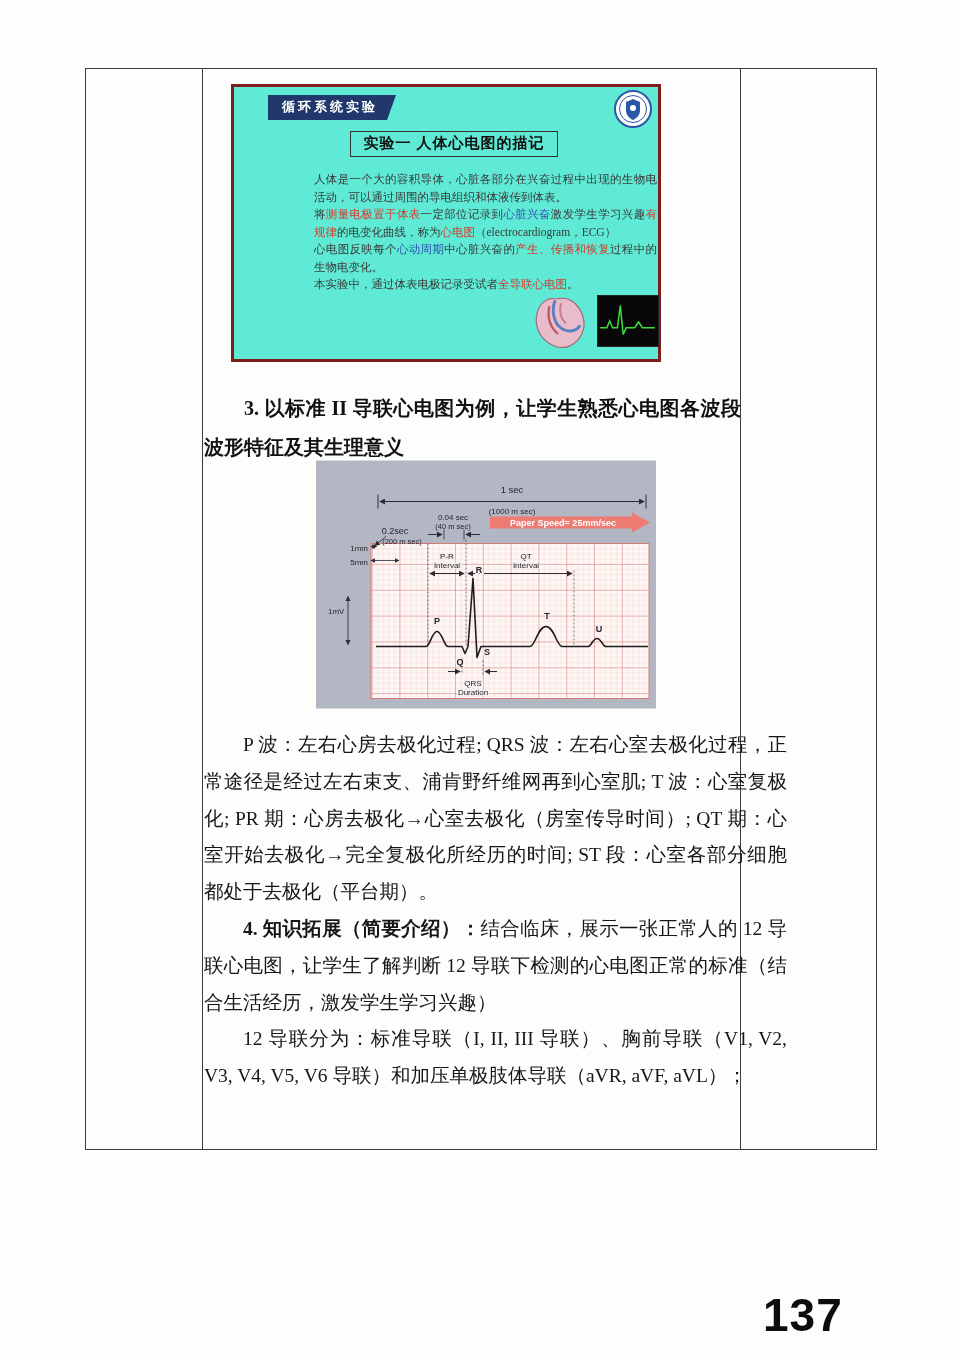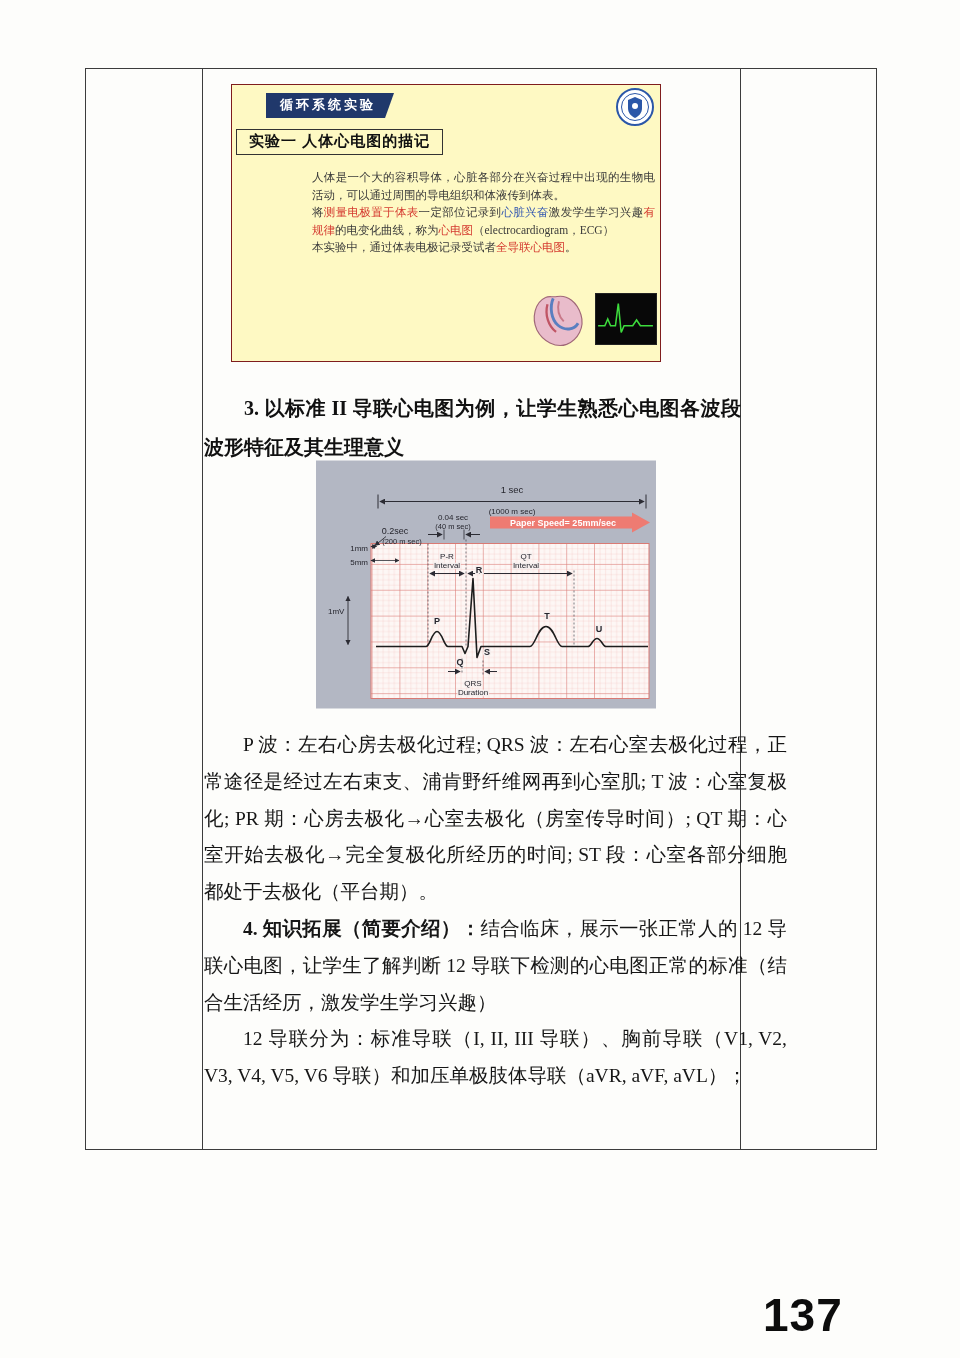--- a/index.html
+++ b/index.html
@@ -17,32 +17,32 @@
     position:absolute; left:85px; top:68px; width:792px; height:1082px;
     border:1px solid #3c3c3c;
   }
   .vline { position:absolute; top:0; bottom:0; width:0; border-left:1px solid #3c3c3c; }
   .vline.v1 { left:116px; }
   .vline.v2 { left:654px; }
 
   
   .slide {
     position:absolute; left:231px; top:84px; width:430px; height:278px;
-    background:#fef9c3; border:1px solid #7f1d1d;
+    background:#5eead4; border:3px solid #7f1d1d;
   }
   .slide-badge {
     position:absolute; left:34px; top:8px;
     background:#20386b; color:#fff;
     font-family:"Liberation Sans","DejaVu Sans",sans-serif;
     font-size:13px; font-weight:bold; letter-spacing:3px;
     padding:3px 18px 4px 14px;
     clip-path:polygon(0 0,100% 0,93% 100%,0 100%);
   }
   .slide-logo { position:absolute; right:5px; top:2px; width:40px; height:40px; }
-  .slide-title-row { position:absolute; left:4px; right:0; top:44px; text-align:left; }
+  .slide-title-row { position:absolute; left:16px; right:0; top:44px; text-align:center; }
   .slide-title {
     display:inline-block; border:1.5px solid #333; padding:2px 12px 3px;
     font-size:15px; font-weight:bold; letter-spacing:1px; color:#111;
     font-family:"Liberation Sans","DejaVu Sans",sans-serif;
   }
   .slide-body {
     position:absolute; left:80px; top:84px; width:343px;
     font-size:11.5px; line-height:17.5px; text-align:justify;
   }
   .slide-body p { margin:0; }
@@ -106,20 +106,21 @@
     <circle cx="20" cy="19" r="3" fill="#ffffff"></circle>
   </svg>
 
   <div class="slide-title-row">
     <span class="slide-title">实验一 人体心电图的描记</span>
   </div>
 
   <div class="slide-body">
     <p><span class="seg dark">人体是一个大的容积导体，心脏各部分在兴奋过程中出现的生物电活动，可以通过周围的导电组织和体液传到体表。</span></p>
     <p><span class="seg dark">将</span><span class="seg red">测量电极置于体表</span><span class="seg dark">一定部位记录到</span><span class="seg blue">心脏兴奋</span><span class="seg dark">激发学生学习兴趣</span><span class="seg red">有规律</span><span class="seg dark">的电变化曲线，称为</span><span class="seg red">心电图</span><span class="seg dark">（electrocardiogram，ECG）</span></p>
+    <p><span class="seg dark">心电图反映每个</span><span class="seg blue">心动周期</span><span class="seg dark">中心脏兴奋的</span><span class="seg red">产生、传播和恢复</span><span class="seg dark">过程中的生物电变化。</span></p>
     <p><span class="seg dark">本实验中，通过体表电极记录受试者</span><span class="seg red">全导联心电图</span><span class="seg dark">。</span></p>
   </div>
 
   <svg class="heart-figure" viewBox="0 0 70 70">
     <path d="M22,12 C11,17 7,33 13,46 C19,58 33,65 44,61 C56,56 63,43 59,30 C55,17 45,9 34,11 C29,12 26,10 22,12 Z" fill="#e9bccb" stroke="#a06878" stroke-width="1.2"></path>
     <path d="M30,13 C26,22 28,35 35,41 C42,47 52,46 56,39" fill="none" stroke="#5a7fc0" stroke-width="3"></path>
     <path d="M24,19 C21,30 25,42 33,48" fill="none" stroke="#c05565" stroke-width="2.4"></path>
     <path d="M36,16 C34,24 36,32 41,37" fill="none" stroke="#c87888" stroke-width="2"></path>
   </svg>
 

